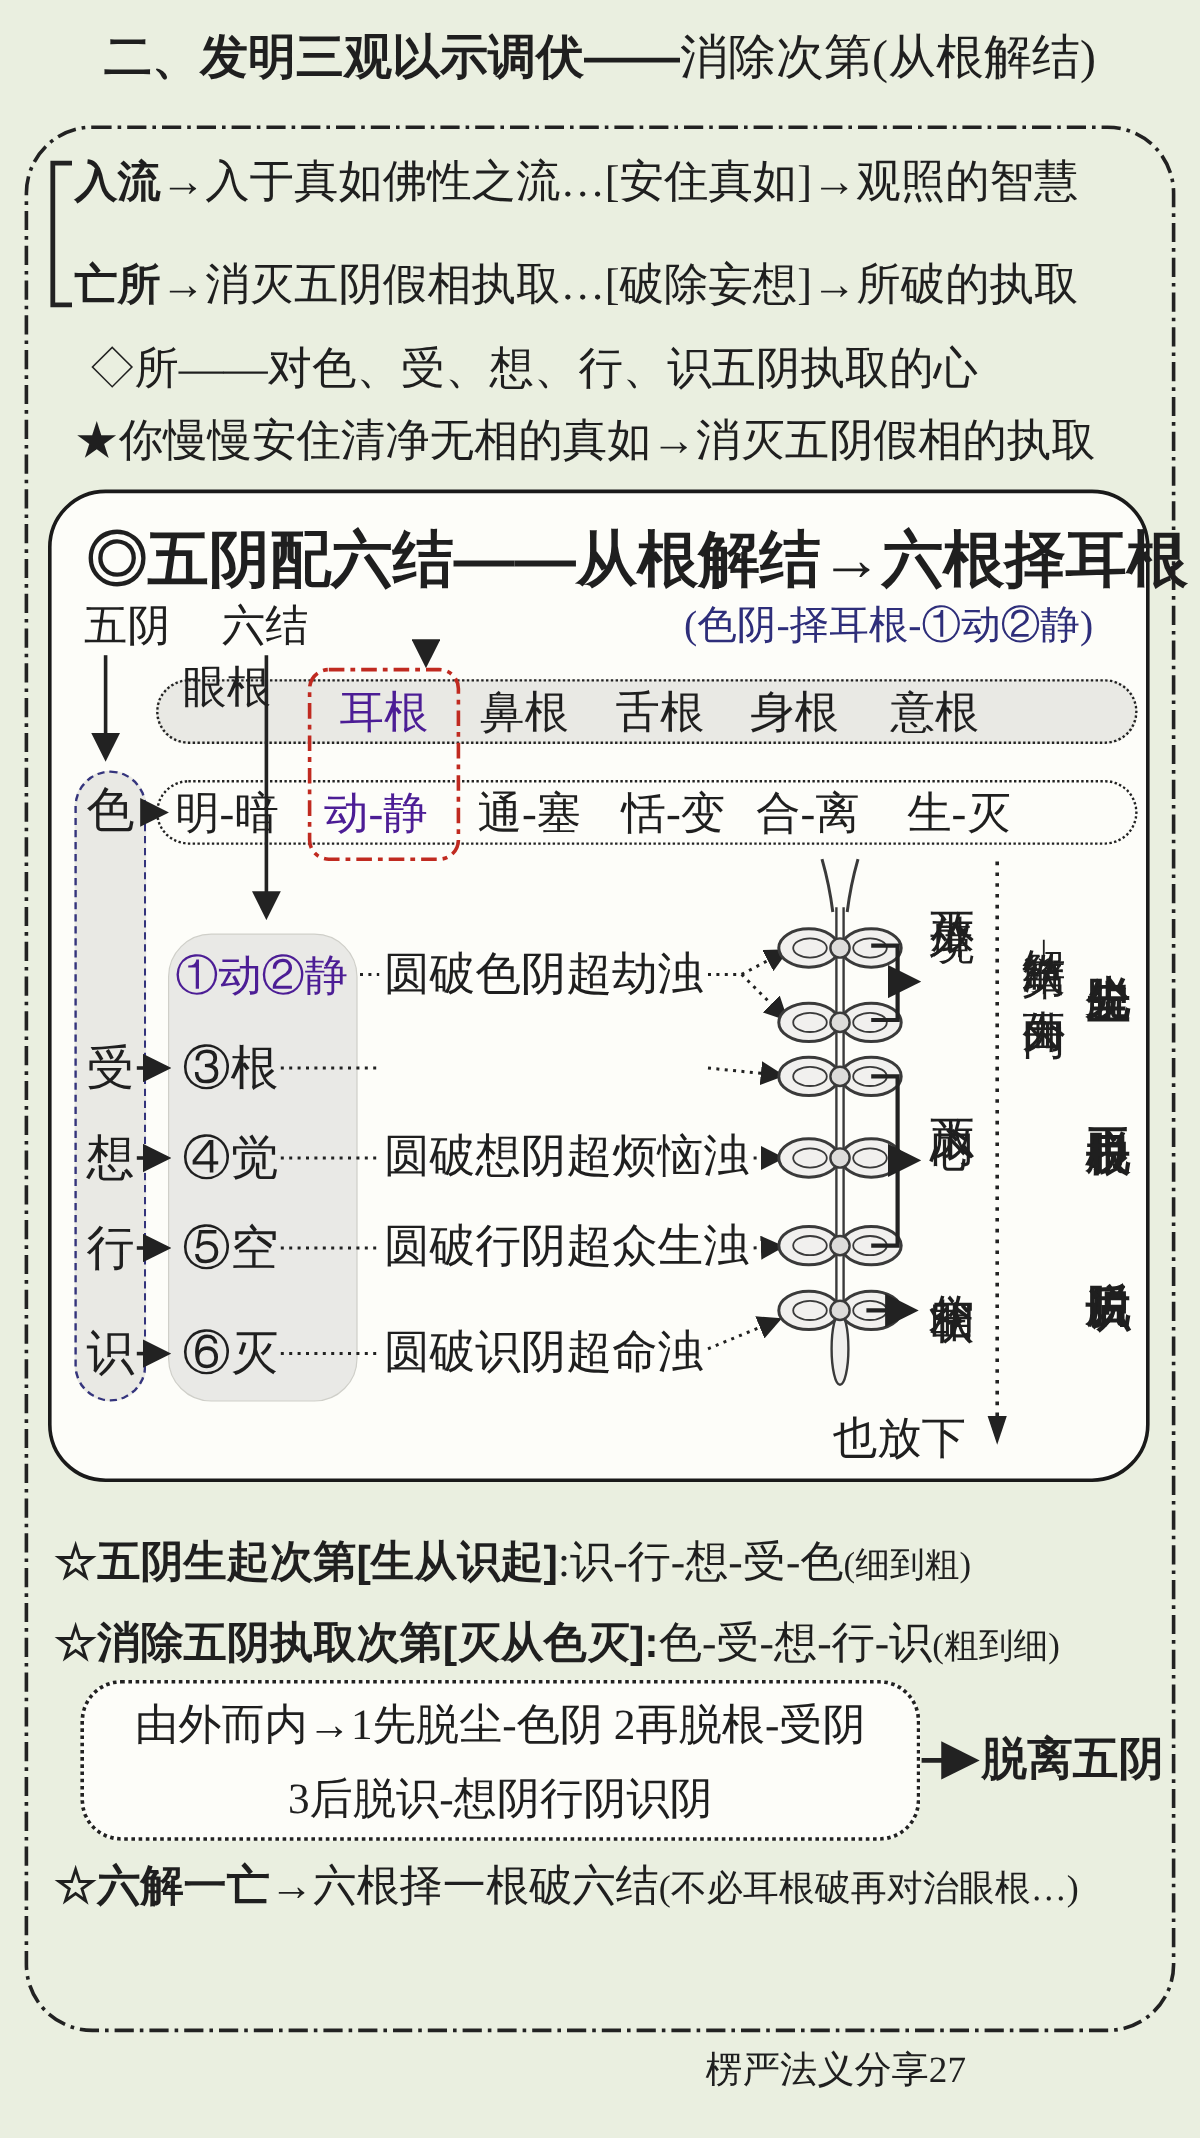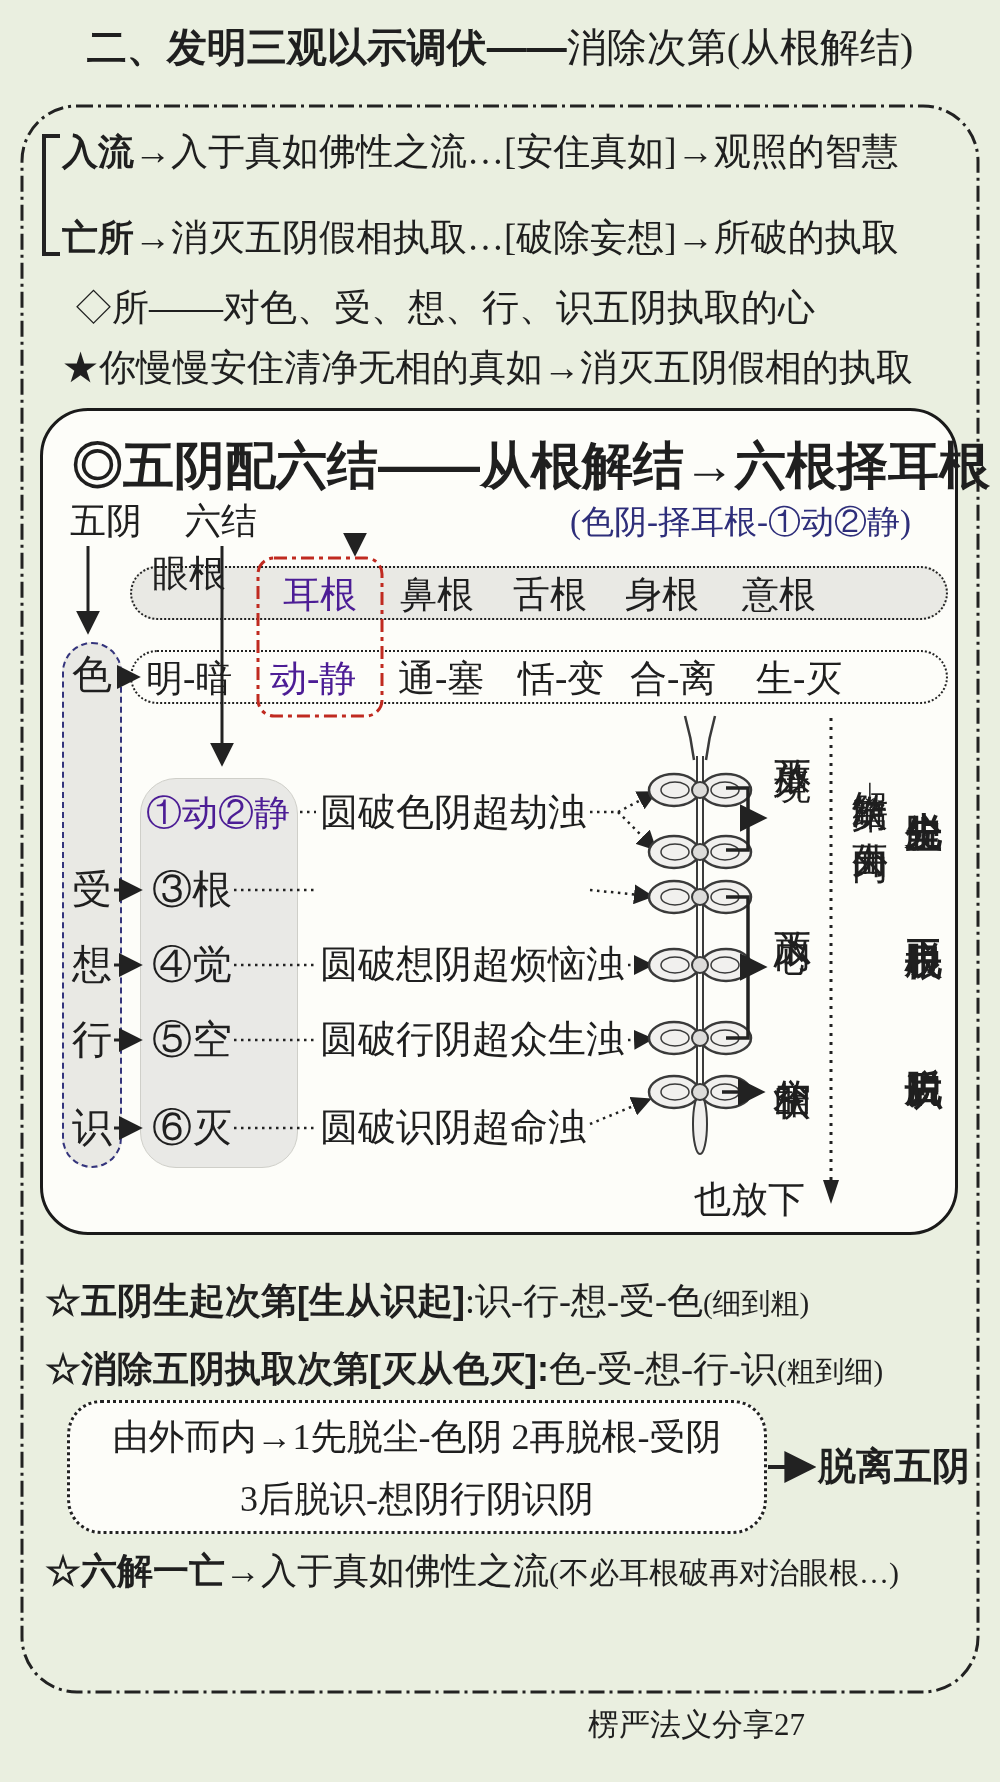--- a/index.html
+++ b/index.html
@@ -193,18 +193,18 @@
   </div>
   <div class="abs txt" style="left:45px;top:1350px;font-size:36px;">
     <span class="b">☆消除五阴执取次第[灭从色灭]:</span><span>色-受-想-行-识</span><span class="small">(粗到细)</span>
   </div>
 
   <div class="abs txt ctr" style="left:80px;top:1418px;width:674px;font-size:36px;">由外而内→1先脱尘-色阴 2再脱根-受阴</div>
   <div class="abs txt ctr" style="left:80px;top:1480px;width:674px;font-size:36px;">3后脱识-想阴行阴识阴</div>
   <div class="abs txt b" style="left:818px;top:1446px;font-size:38px;">脱离五阴</div>
 
   <div class="abs txt" style="left:45px;top:1552px;font-size:36px;">
-    <span class="b">☆六解一亡</span><span>→入于真如佛性之流</span><span class="small" style="font-size:30px;">(不必耳根破再对治眼根…)</span>
+    <span class="b">☆六解一亡</span><span>→六根择一根破六结</span><span class="small" style="font-size:30px;">(不必耳根破再对治眼根…)</span>
   </div>
 
   <div class="abs txt" style="left:588px;top:1708px;font-size:31px;">楞严法义分享27</div>
 
 </div>
 
 </body></html>

